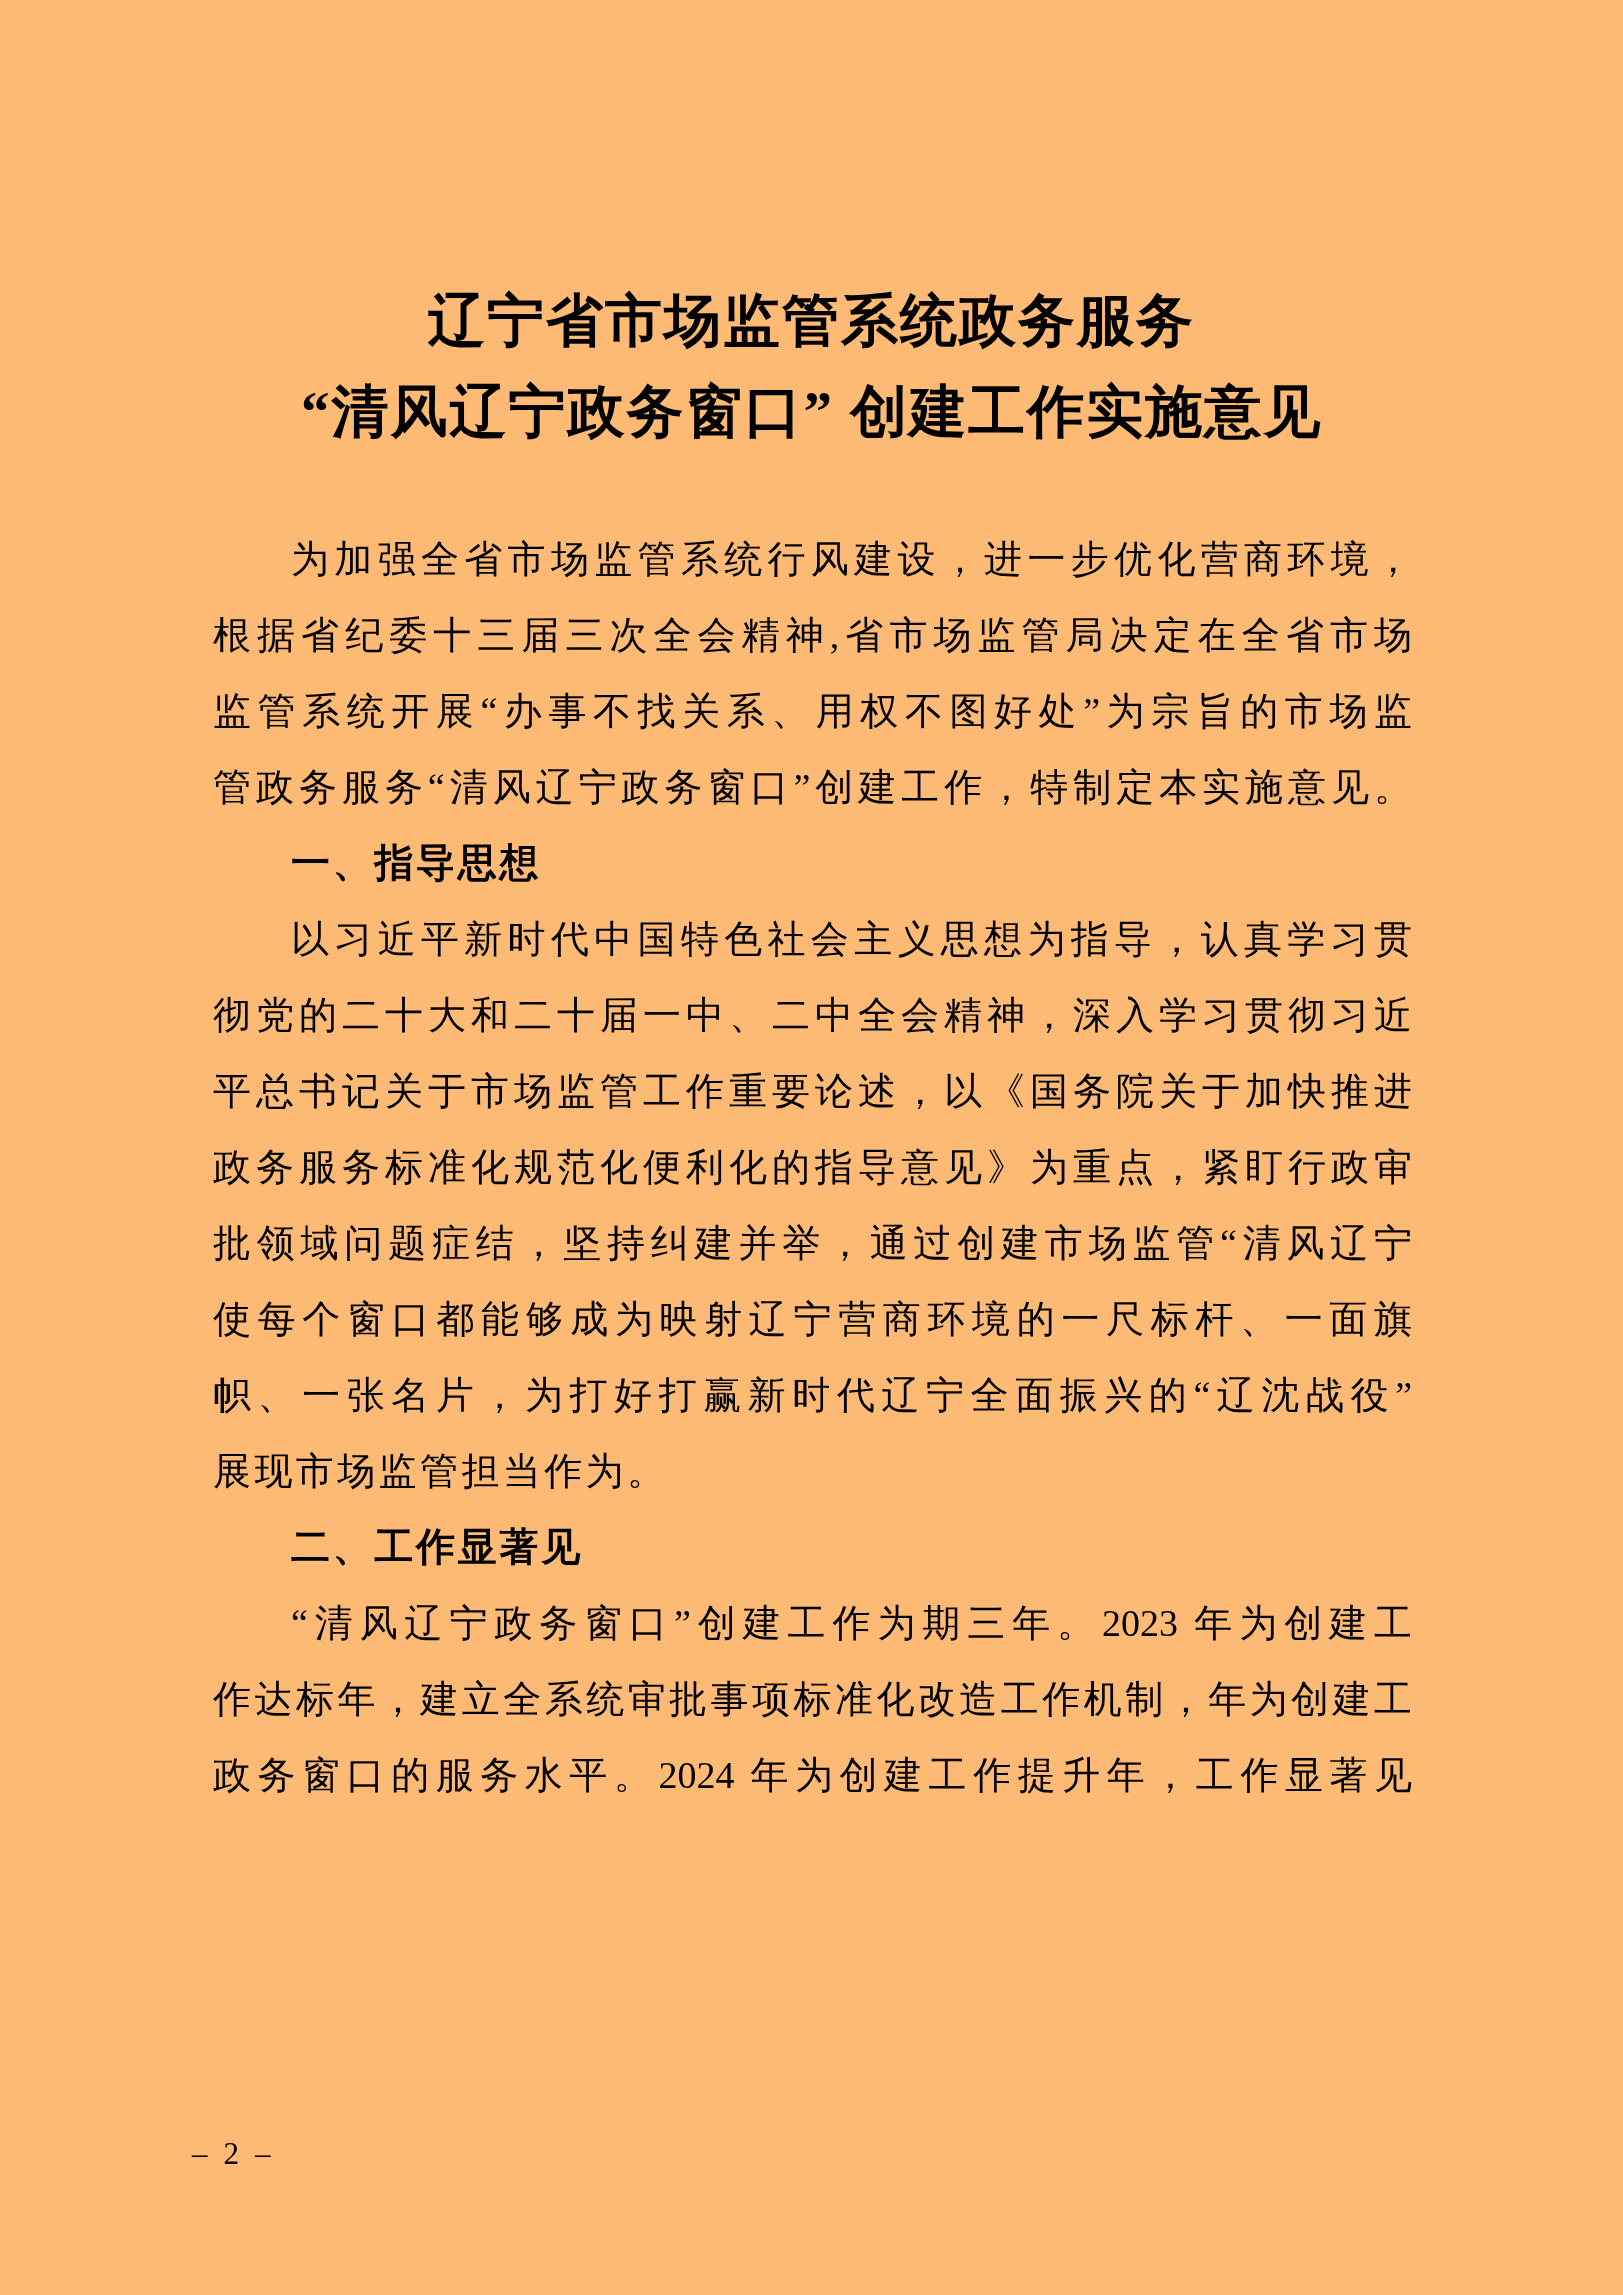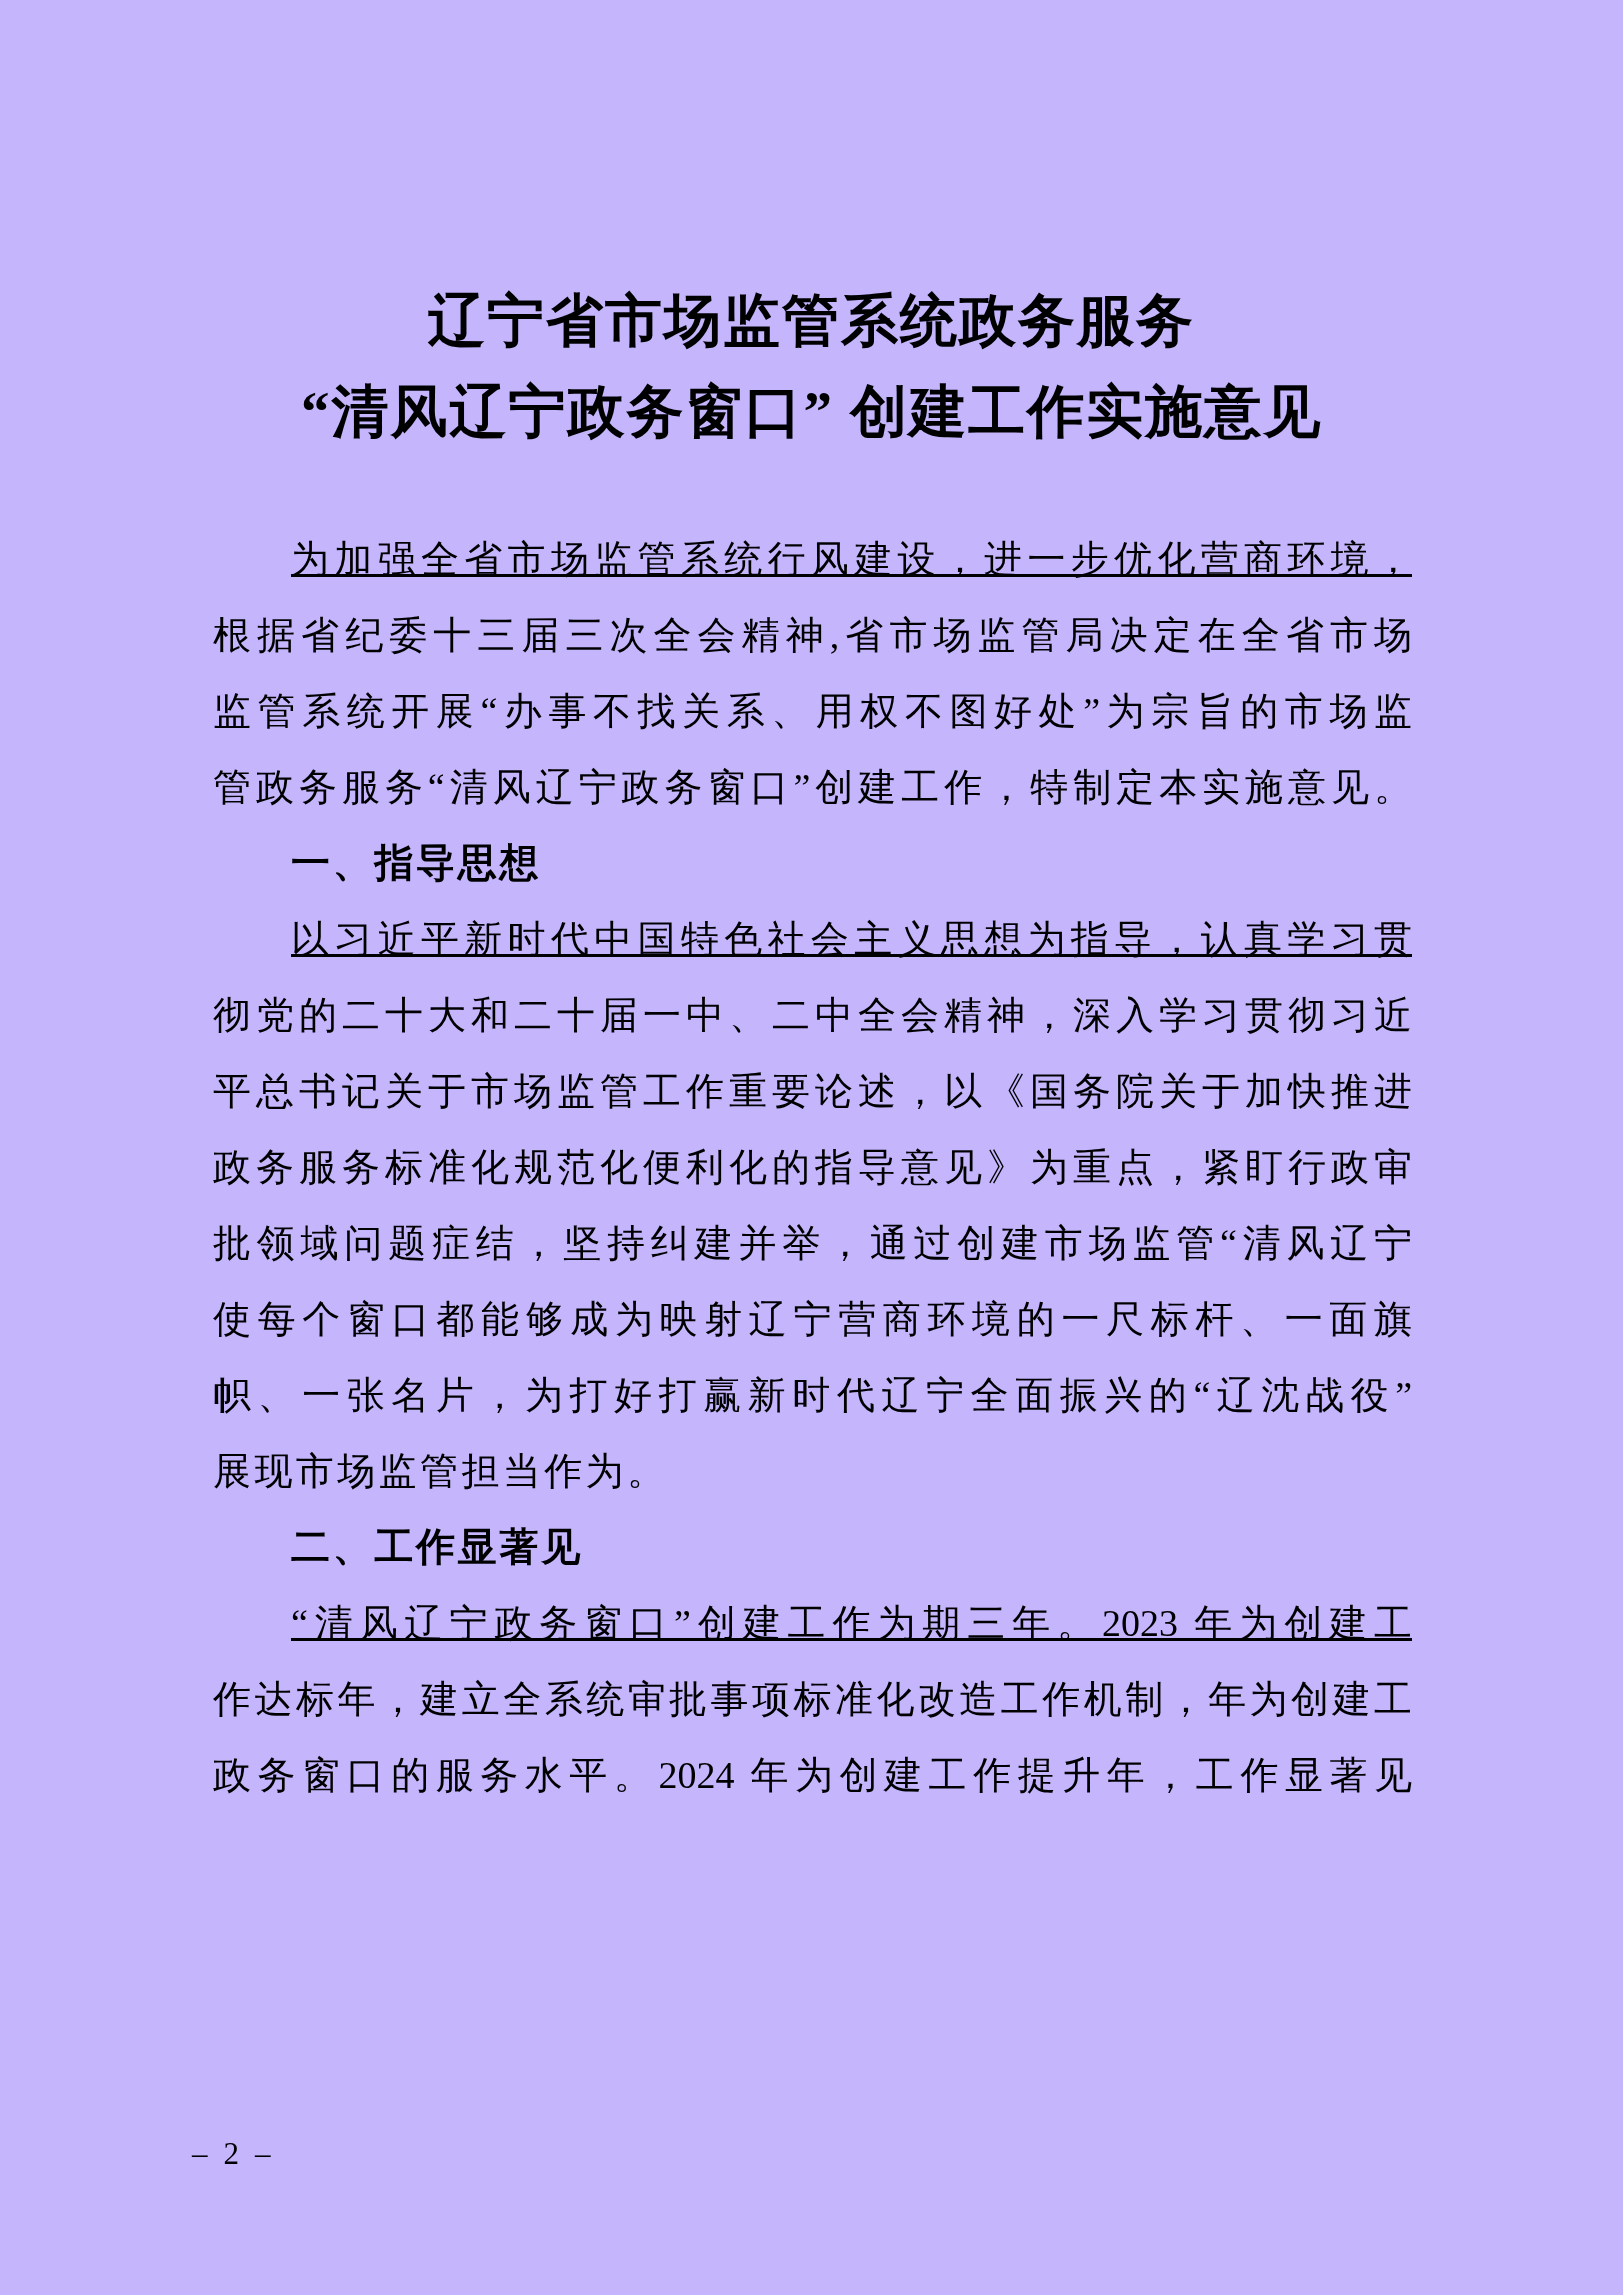--- a/index.html
+++ b/index.html
@@ -4,21 +4,21 @@
 <style>
   html, body {
     margin: 0;
     padding: 0;
     background: #ffffff;
   }
   .page {
     position: relative;
     width: 1623px;
     height: 2295px;
-    background: #c4b5fd;
+    background: #fdba74;
     color: #000000;
     overflow: hidden;
   }
   .doc-title {
     position: absolute;
     top: 275px;
     left: 0;
     width: 1623px;
     text-align: center;
     font-family: "Liberation Serif", serif;
@@ -41,21 +41,20 @@
     height: 76px;
     line-height: 76px;
   }
   .justify {
     text-align: justify;
     text-align-last: justify;
     text-justify: inter-character;
   }
   .indent {
     text-indent: 78px;
-    text-decoration: underline;
   }
   .plain {
     text-align: left;
     letter-spacing: 3.4px;
   }
   .heading {
     font-family: "Liberation Sans", sans-serif;
     font-weight: 700;
     font-size: 39px;
     text-indent: 78px;

